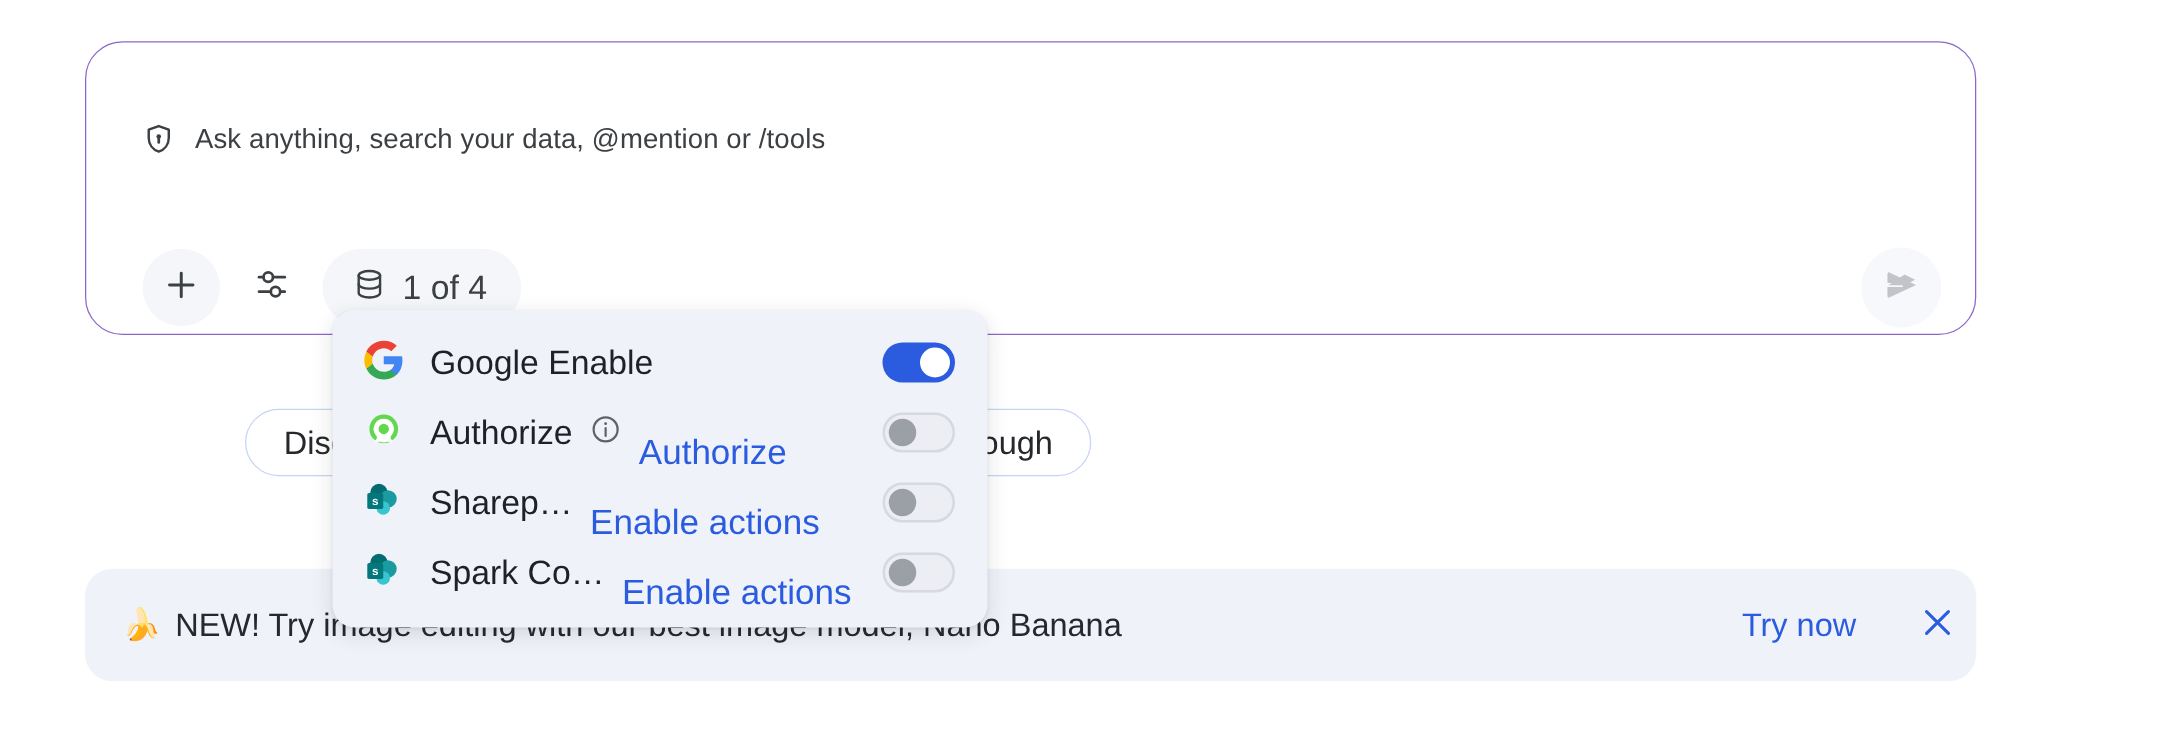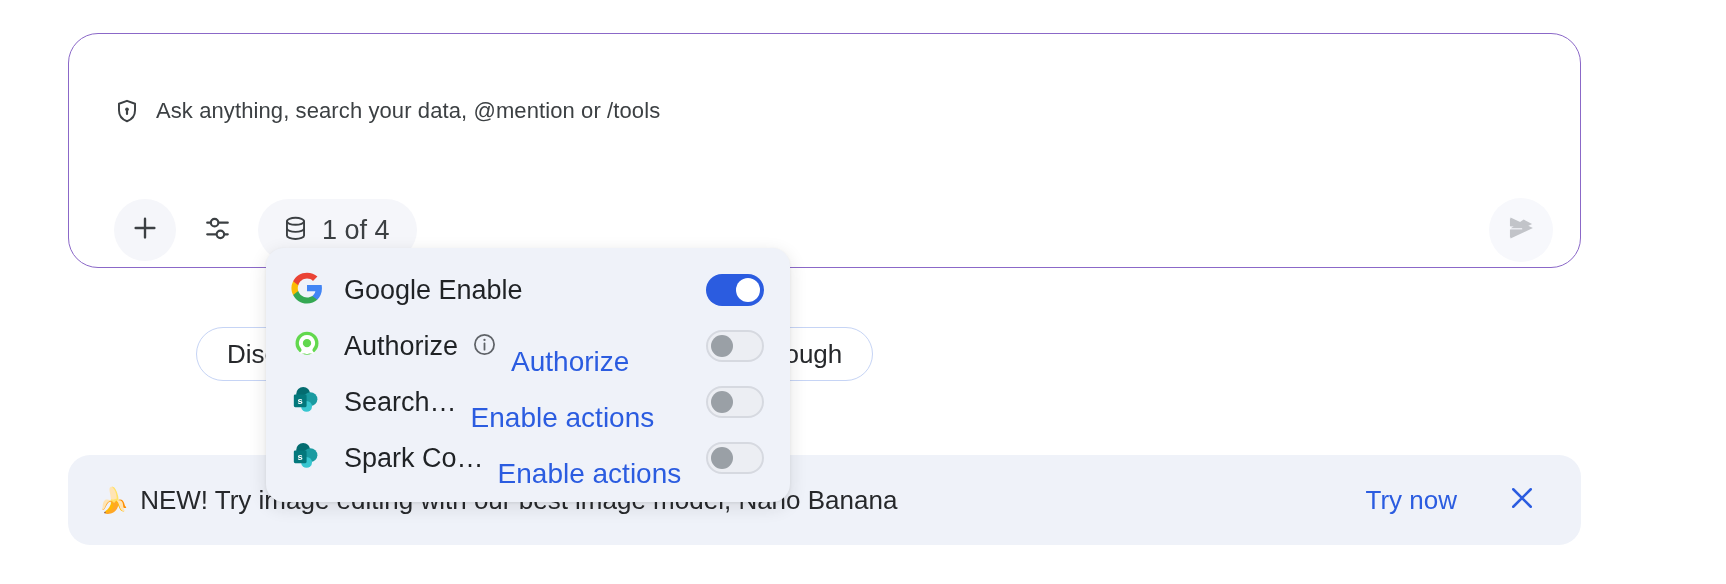--- a/index.html
+++ b/index.html
@@ -89,21 +89,21 @@
     border-radius: 22px;
     display: flex; align-items: center;
   }
   .banner-text {
     margin-left: 30px;
     font-size: 26px; color: #26282b; white-space: nowrap;
     display: flex; align-items: center; gap: 11px;
   }
   .banana { font-size: 25px; line-height: 1; }
   .banner-right {
-    position: absolute; right: 44px; top: 0; height: 90px;
+    position: absolute; right: 16px; top: 0; height: 90px;
     display: flex; align-items: center; gap: 50px;
   }
   .try-now {
     font-size: 26px; color: #2b5ce0; cursor: pointer; white-space: nowrap;
   }
   .close-x { width: 30px; height: 30px; cursor: pointer; }
 
   
   .dropdown {
     position: absolute; left: 266px; top: 248px;
@@ -272,21 +272,21 @@
     <div class="dd-row">
       <span>
         <svg class="dd-logo" viewBox="0 0 40 40">
           <circle cx="15.5" cy="13" r="8.2" fill="#036C70"></circle>
           <circle cx="24" cy="19" r="8.2" fill="#1A9BA1"></circle>
           <circle cx="19.5" cy="27.5" r="6.4" fill="#37C6D0"></circle>
           <rect x="4.5" y="13.5" width="15" height="15" rx="1.6" fill="#03787C"></rect>
           <text x="12" y="24.4" font-family="Liberation Sans, sans-serif" font-size="11" font-weight="bold" fill="#ffffff" text-anchor="middle">s</text>
         </svg>
       </span>
-      <span class="dd-label">Search…</span>
+      <span class="dd-label">Sharep…</span>
       <span class="dd-action">Enable actions</span>
       <span class="dd-spacer"></span>
       <span class="toggle off"></span>
     </div>
 
     <div class="dd-row">
       <span>
         <svg class="dd-logo" viewBox="0 0 40 40">
           <circle cx="15.5" cy="13" r="8.2" fill="#036C70"></circle>
           <circle cx="24" cy="19" r="8.2" fill="#1A9BA1"></circle>

